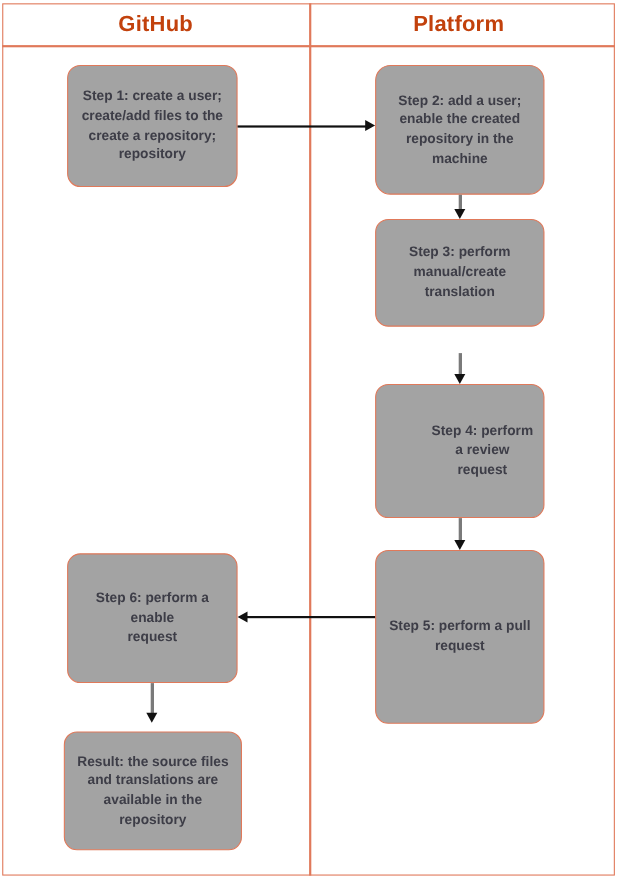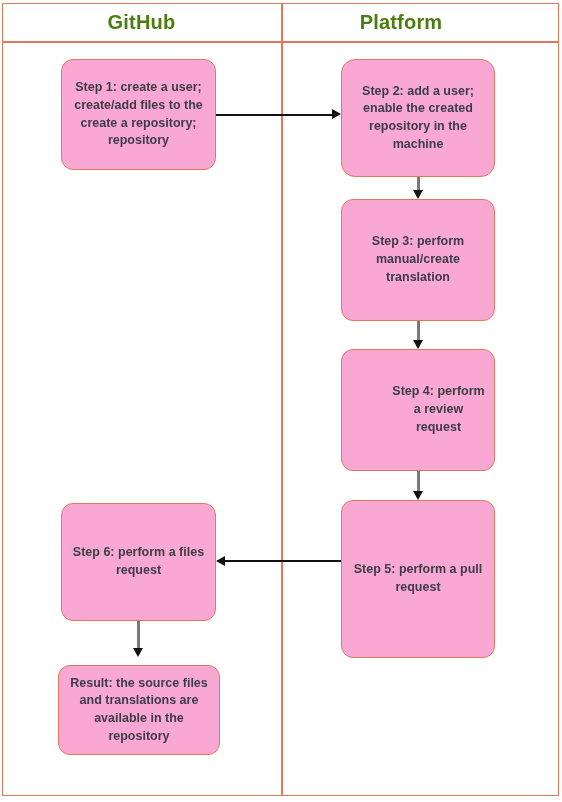--- a/index.html
+++ b/index.html
@@ -45,31 +45,31 @@
     background: #e0795a;
   }
   .lane-title {
     position: absolute;
     top: 6px;
     height: 32px;
     line-height: 32px;
     text-align: center;
     font-size: 20px;
     font-weight: bold;
-    color: #4d7c0f;
+    color: #c2410c;
     letter-spacing: .2px;
   }
   .lane-title.left  { left: 2px;   width: 279px; }
-  .lane-title.right { left: 283px; width: 236px; }
+  .lane-title.right { left: 283px; width: 236px; padding-left: 16px; }
 
   
   .node {
     position: absolute;
     box-sizing: border-box;
-    background: #f9a8d4;
+    background: #a3a3a3;
     border: 1.3px solid #e0795a;
     border-radius: 12px;
     display: flex;
     align-items: center;
     justify-content: center;
     text-align: center;
     color: #3d3d47;
     font-size: 12.5px;
     font-weight: bold;
     line-height: 1.42;
@@ -126,21 +126,21 @@
   </div>
 
   <div class="node" style="left:341px; top:59px; width:154px; height:118px;border-radius:14px;">
     <div>
       <span>Step 2: add a user;</span>
       <span>enable the created</span>
       <span>repository in the machine</span>
     </div>
   </div>
 
-  <div class="node" style="left:341px; top:199px; width:154px; height:122px;">
+  <div class="node" style="left:341px; top:199px; width:154px; height:98px;">
     <div>
       <span>Step 3: perform</span>
       <span>manual/create</span>
       <span>translation</span>
     </div>
   </div>
 
   <div class="node" style="left:341px; top:349px; width:154px; height:122px;padding-left:48px;">
     <div>
       <span>Step 4: perform a review</span>
@@ -150,26 +150,26 @@
 
   <div class="node" style="left:341px; top:500px; width:154px; height:158px;">
     <div>
       <span>Step 5: perform a pull</span>
       <span>request</span>
     </div>
   </div>
 
   <div class="node" style="left:61px; top:503px; width:155px; height:118px;">
     <div>
-      <span>Step 6: perform a files</span>
+      <span>Step 6: perform a enable</span>
       <span>request</span>
     </div>
   </div>
 
-  <div class="node" style="left:58px; top:665px; width:162px; height:90px;">
+  <div class="node" style="left:58px; top:665px; width:162px; height:108px;">
     <div>
       <span>Result: the source files</span>
       <span>and translations are</span>
       <span>available in the</span>
       <span>repository</span>
     </div>
   </div>
 
   <div class="conn black" style="left:216px; top:113.5px; width:118px; height:2px;"></div>
   <div class="arrowhead arrow-right" style="left:332px; top:109px;"></div>

